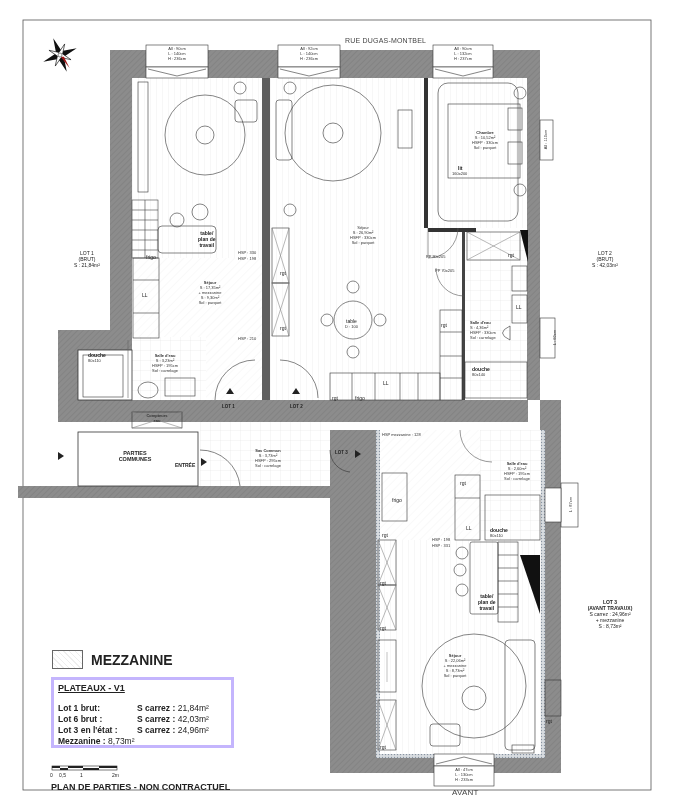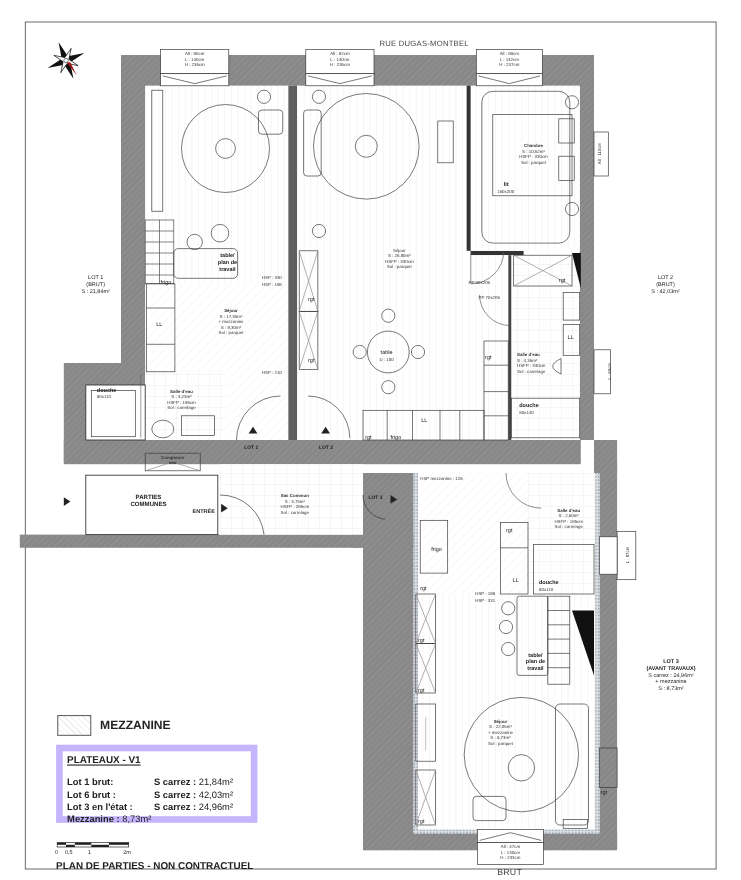--- a/index.html
+++ b/index.html
@@ -2,21 +2,21 @@
 <html><head>
 <meta charset="utf-8">
 <style>
   html,body{margin:0;padding:0;background:#fff;}
   body{width:674px;height:800px;position:relative;overflow:hidden;font-family:"Liberation Sans",sans-serif;color:#222;}
   .abs{position:absolute;}
   .t{position:absolute;font-size:4px;line-height:5px;text-align:center;white-space:nowrap;color:#333;}
   .t b{font-weight:bold;}
   .lbl{position:absolute;font-size:5px;line-height:6px;text-align:center;color:#222;white-space:pre;}
   .street{position:absolute;font-size:7px;color:#444;letter-spacing:0.2px;}
-  .legend-title{font-size:11px;font-weight:bold;}
+  .legend-title{font-size:14px;font-weight:bold;}
   .box-title{font-size:9px;font-weight:bold;text-decoration:underline;}
   .row{font-size:8.5px;line-height:11px;}
   .row b{font-weight:bold;}
   .footer{font-size:9px;font-weight:bold;}
 </style>
 </head>
 <body>
 
 <div style="position:absolute;left:23px;top:20px;width:283px;height:0;"></div>
 
@@ -265,21 +265,21 @@
     <rect x="52" y="766" width="65" height="4" fill="#fff" stroke="#222" stroke-width="0.6"></rect>
     <rect x="52" y="766" width="8" height="2" fill="#222"></rect>
     <rect x="60" y="768" width="8" height="2" fill="#222"></rect>
     <rect x="68" y="766" width="15" height="2" fill="#222"></rect>
     <rect x="83" y="768" width="16" height="2" fill="#222"></rect>
     <rect x="99" y="766" width="18" height="2" fill="#222"></rect>
   </g>
 </svg>
 
 <div class="street" style="left:345px;top:37px;">RUE DUGAS-MONTBEL</div>
-<div class="street" style="left:452px;top:788px;font-size:8px;">BRUT</div>
+<div class="street" style="left:452px;top:788px;font-size:8px;">AVANT</div>
 
 <div class="t" style="left:146px;top:46px;width:62px;">
   <div>All : 90cm</div>
     <div>L : 140cm</div>
     <div>H : 236cm</div>
 </div>
 <div class="t" style="left:278px;top:46px;width:62px;">
   <div>All : 92cm</div>
     <div>L : 140cm</div>
     <div>H : 236cm</div>
@@ -417,21 +417,21 @@
 <div class="lbl" style="left:380px;top:580px;">rgt</div>
 <div class="lbl" style="left:380px;top:625px;">rgt</div>
 <div class="lbl" style="left:380px;top:744px;">rgt</div>
 <div class="lbl" style="left:546px;top:718px;">rgt</div>
 
 <div class="abs" style="left:52px;top:650px;display:flex;align-items:center;">
   <div style="width:29px;height:17px;border:1px solid #666;background:repeating-linear-gradient(45deg,#fff 0 3px,#eee 3px 4px);"></div>
   <span class="legend-title" style="margin-left:8px;">MEZZANINE</span>
 </div>
 
-<div class="abs" style="left:51px;top:677px;width:183px;height:71px;border:6px solid #c4b5fd;padding:3px 4px;box-sizing:border-box;">
+<div class="abs" style="left:51px;top:677px;width:183px;height:71px;border:3px solid #c4b5fd;padding:3px 4px;box-sizing:border-box;">
   <div class="box-title">PLATEAUX - V1</div>
   <div style="height:10px;"></div>
   <div class="row" style="display:flex;">
     <b style="width:79px;">Lot 1 brut:</b>
       <span><b>S carrez :</b> <span>21,84m²</span></span>
   </div>
   <div class="row" style="display:flex;">
     <b style="width:79px;">Lot 6 brut :</b>
       <span><b>S carrez :</b> <span>42,03m²</span></span>
   </div>

